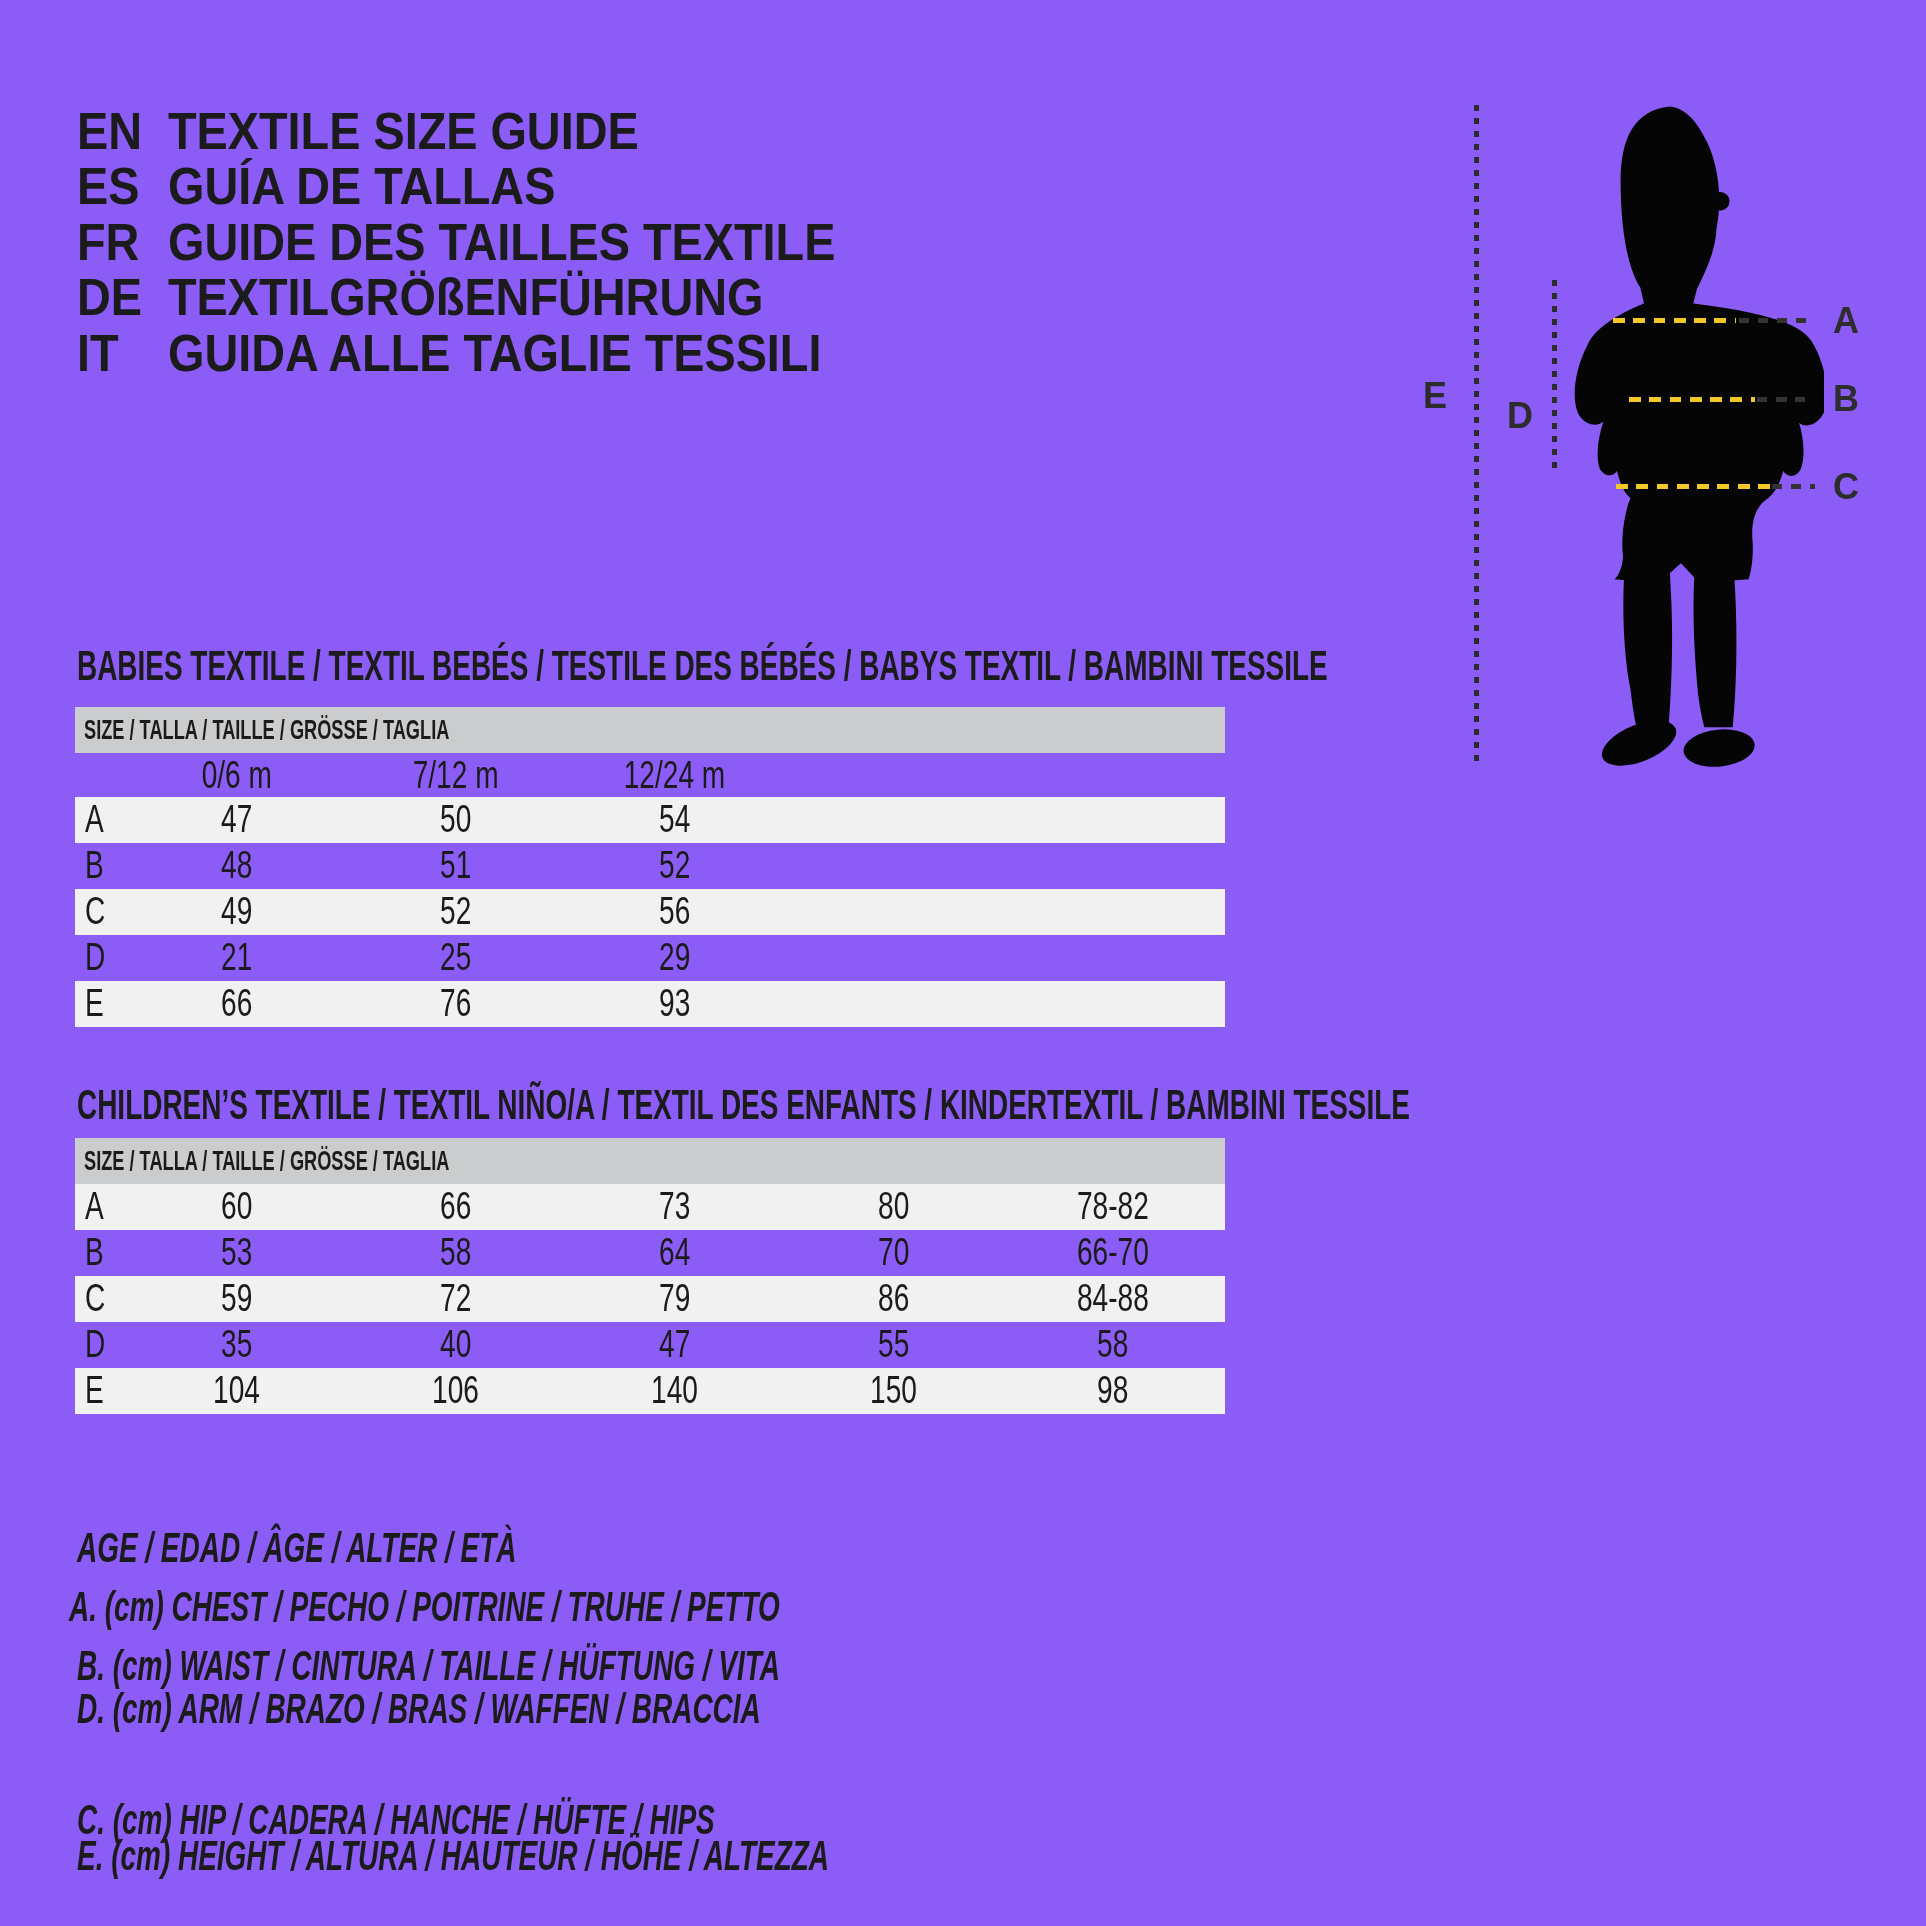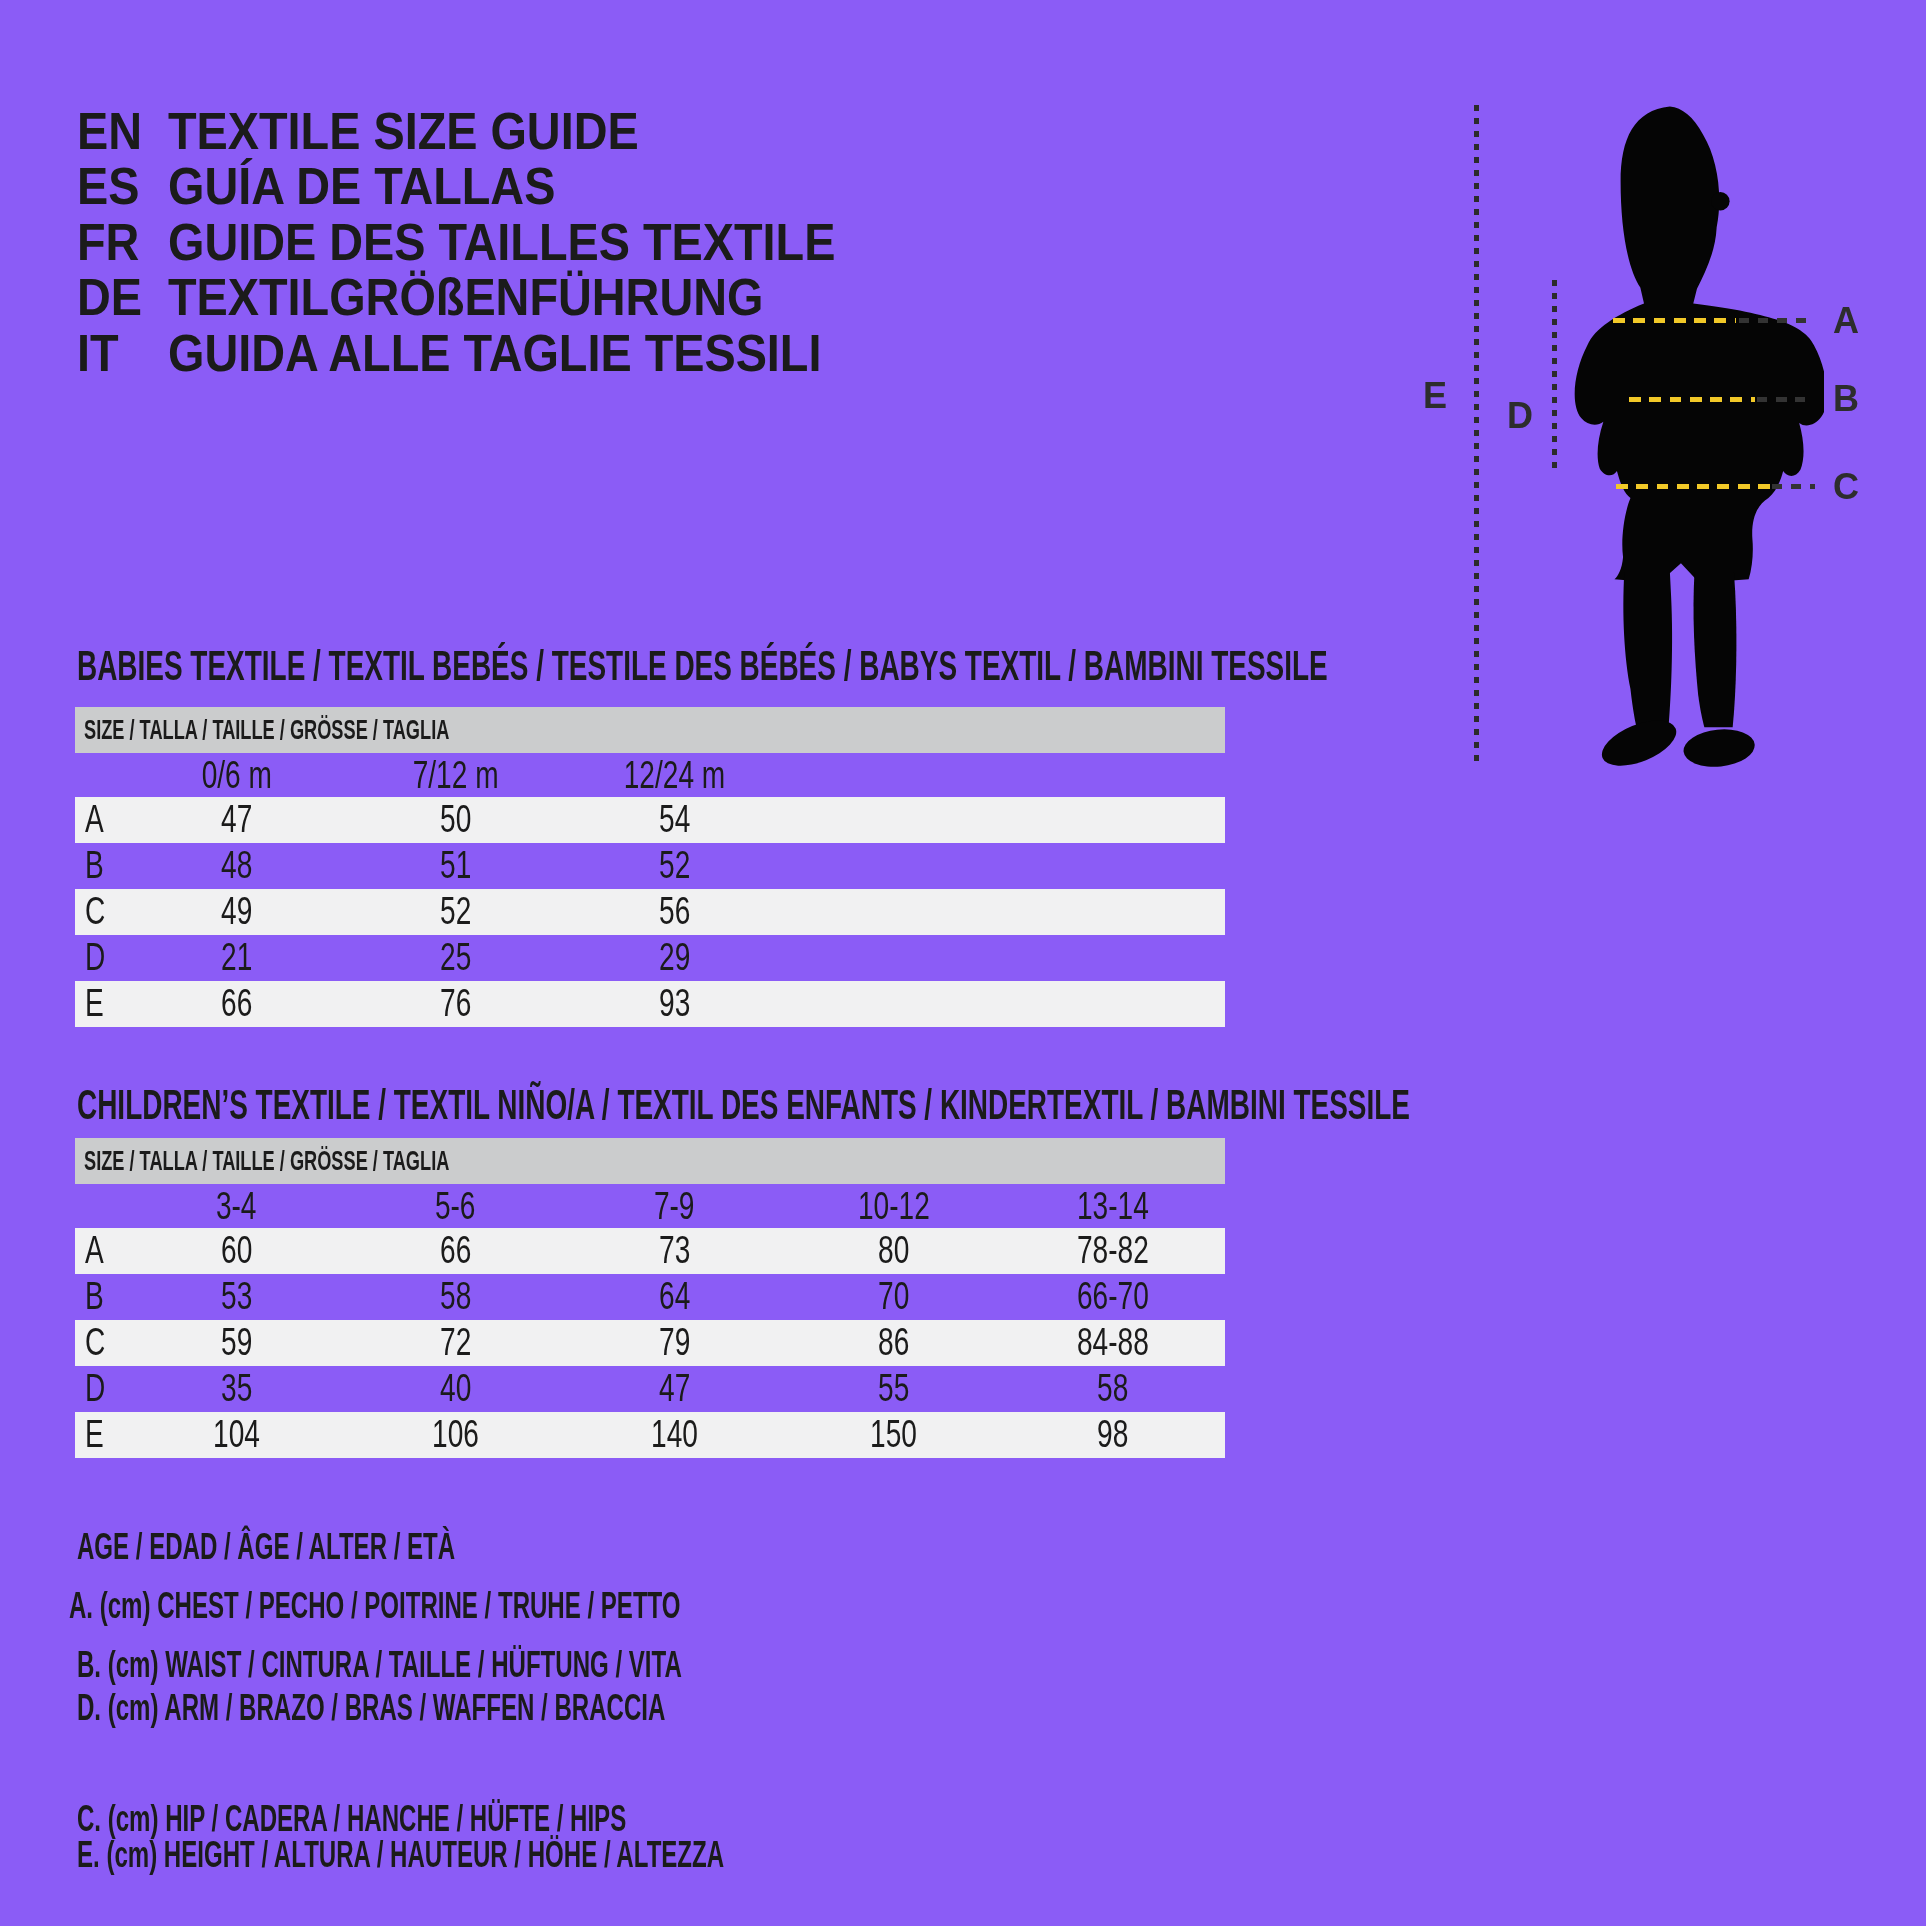--- a/index.html
+++ b/index.html
@@ -10,21 +10,21 @@
   .cx{display:inline-block;transform:scaleX(0.65);transform-origin:0 50%;white-space:nowrap;}
   .cxh{display:inline-block;transform:scaleX(0.90);transform-origin:0 50%;white-space:nowrap;}
   .cxc{display:inline-block;transform:scaleX(0.72);transform-origin:50% 50%;white-space:nowrap;}
   .cxl{display:inline-block;transform:scaleX(0.72);transform-origin:0 50%;white-space:nowrap;}
   
   .lrow{position:absolute;left:77px;height:55px;font-size:52px;font-weight:700;line-height:52px;}
   .lcode{position:absolute;left:0;top:0;}
   .ltitle{position:absolute;left:91px;top:0;}
   
   .stitle{font-size:43px;font-weight:700;line-height:48px;}
-  .legline{font-size:37px;font-weight:700;line-height:48px;}
+  .legline{font-size:43px;font-weight:700;line-height:48px;font-style:italic;}
   
   .tbl{position:absolute;left:75px;width:1150px;}
   .sizebar{height:46px;background:#cbcccd;font-size:28px;font-weight:700;line-height:46px;padding-left:8.6px;box-sizing:border-box;}
   .trow{display:flex;height:46px;width:100%;}
   .trow.hrow{height:44px;}
   .stripe{background:#f1f1f2;}
   .labcell{width:52px;padding-left:10px;box-sizing:border-box;font-size:39px;font-weight:400;}
   .vcell{width:219px;text-align:center;font-size:39px;font-weight:400;}
   
   .dotv{width:5px;background-image:repeating-linear-gradient(180deg,#2b2b2b 0,#2b2b2b 6.2px,transparent 6.2px,transparent 13px);}
@@ -166,28 +166,20 @@
   </div>
 
   <div class="abs stitle" style="left:77px;top:1080px;">
     <span class="cx">CHILDREN’S TEXTILE / TEXTIL NIÑO/A / TEXTIL DES ENFANTS / KINDERTEXTIL / BAMBINI TESSILE</span>
   </div>
 
   <div class="tbl" style="top:1138px;">
     <div class="sizebar">
       <span class="cx">SIZE / TALLA / TAILLE / GRÖSSE / TAGLIA</span>
     </div>
-    <div class="trow hrow">
-      <div class="labcell"></div>
-      <div class="vcell"><span class="cxc">3-4</span></div>
-      <div class="vcell"><span class="cxc">5-6</span></div>
-      <div class="vcell"><span class="cxc">7-9</span></div>
-      <div class="vcell"><span class="cxc">10-12</span></div>
-      <div class="vcell"><span class="cxc">13-14</span></div>
-    </div>
     <div class="trow stripe">
       <div class="labcell"><span class="cxl">A</span></div>
       <div class="vcell"><span class="cxc">60</span></div>
       <div class="vcell"><span class="cxc">66</span></div>
       <div class="vcell"><span class="cxc">73</span></div>
       <div class="vcell"><span class="cxc">80</span></div>
       <div class="vcell"><span class="cxc">78-82</span></div>
     </div>
     <div class="trow">
       <div class="labcell"><span class="cxl">B</span></div>

